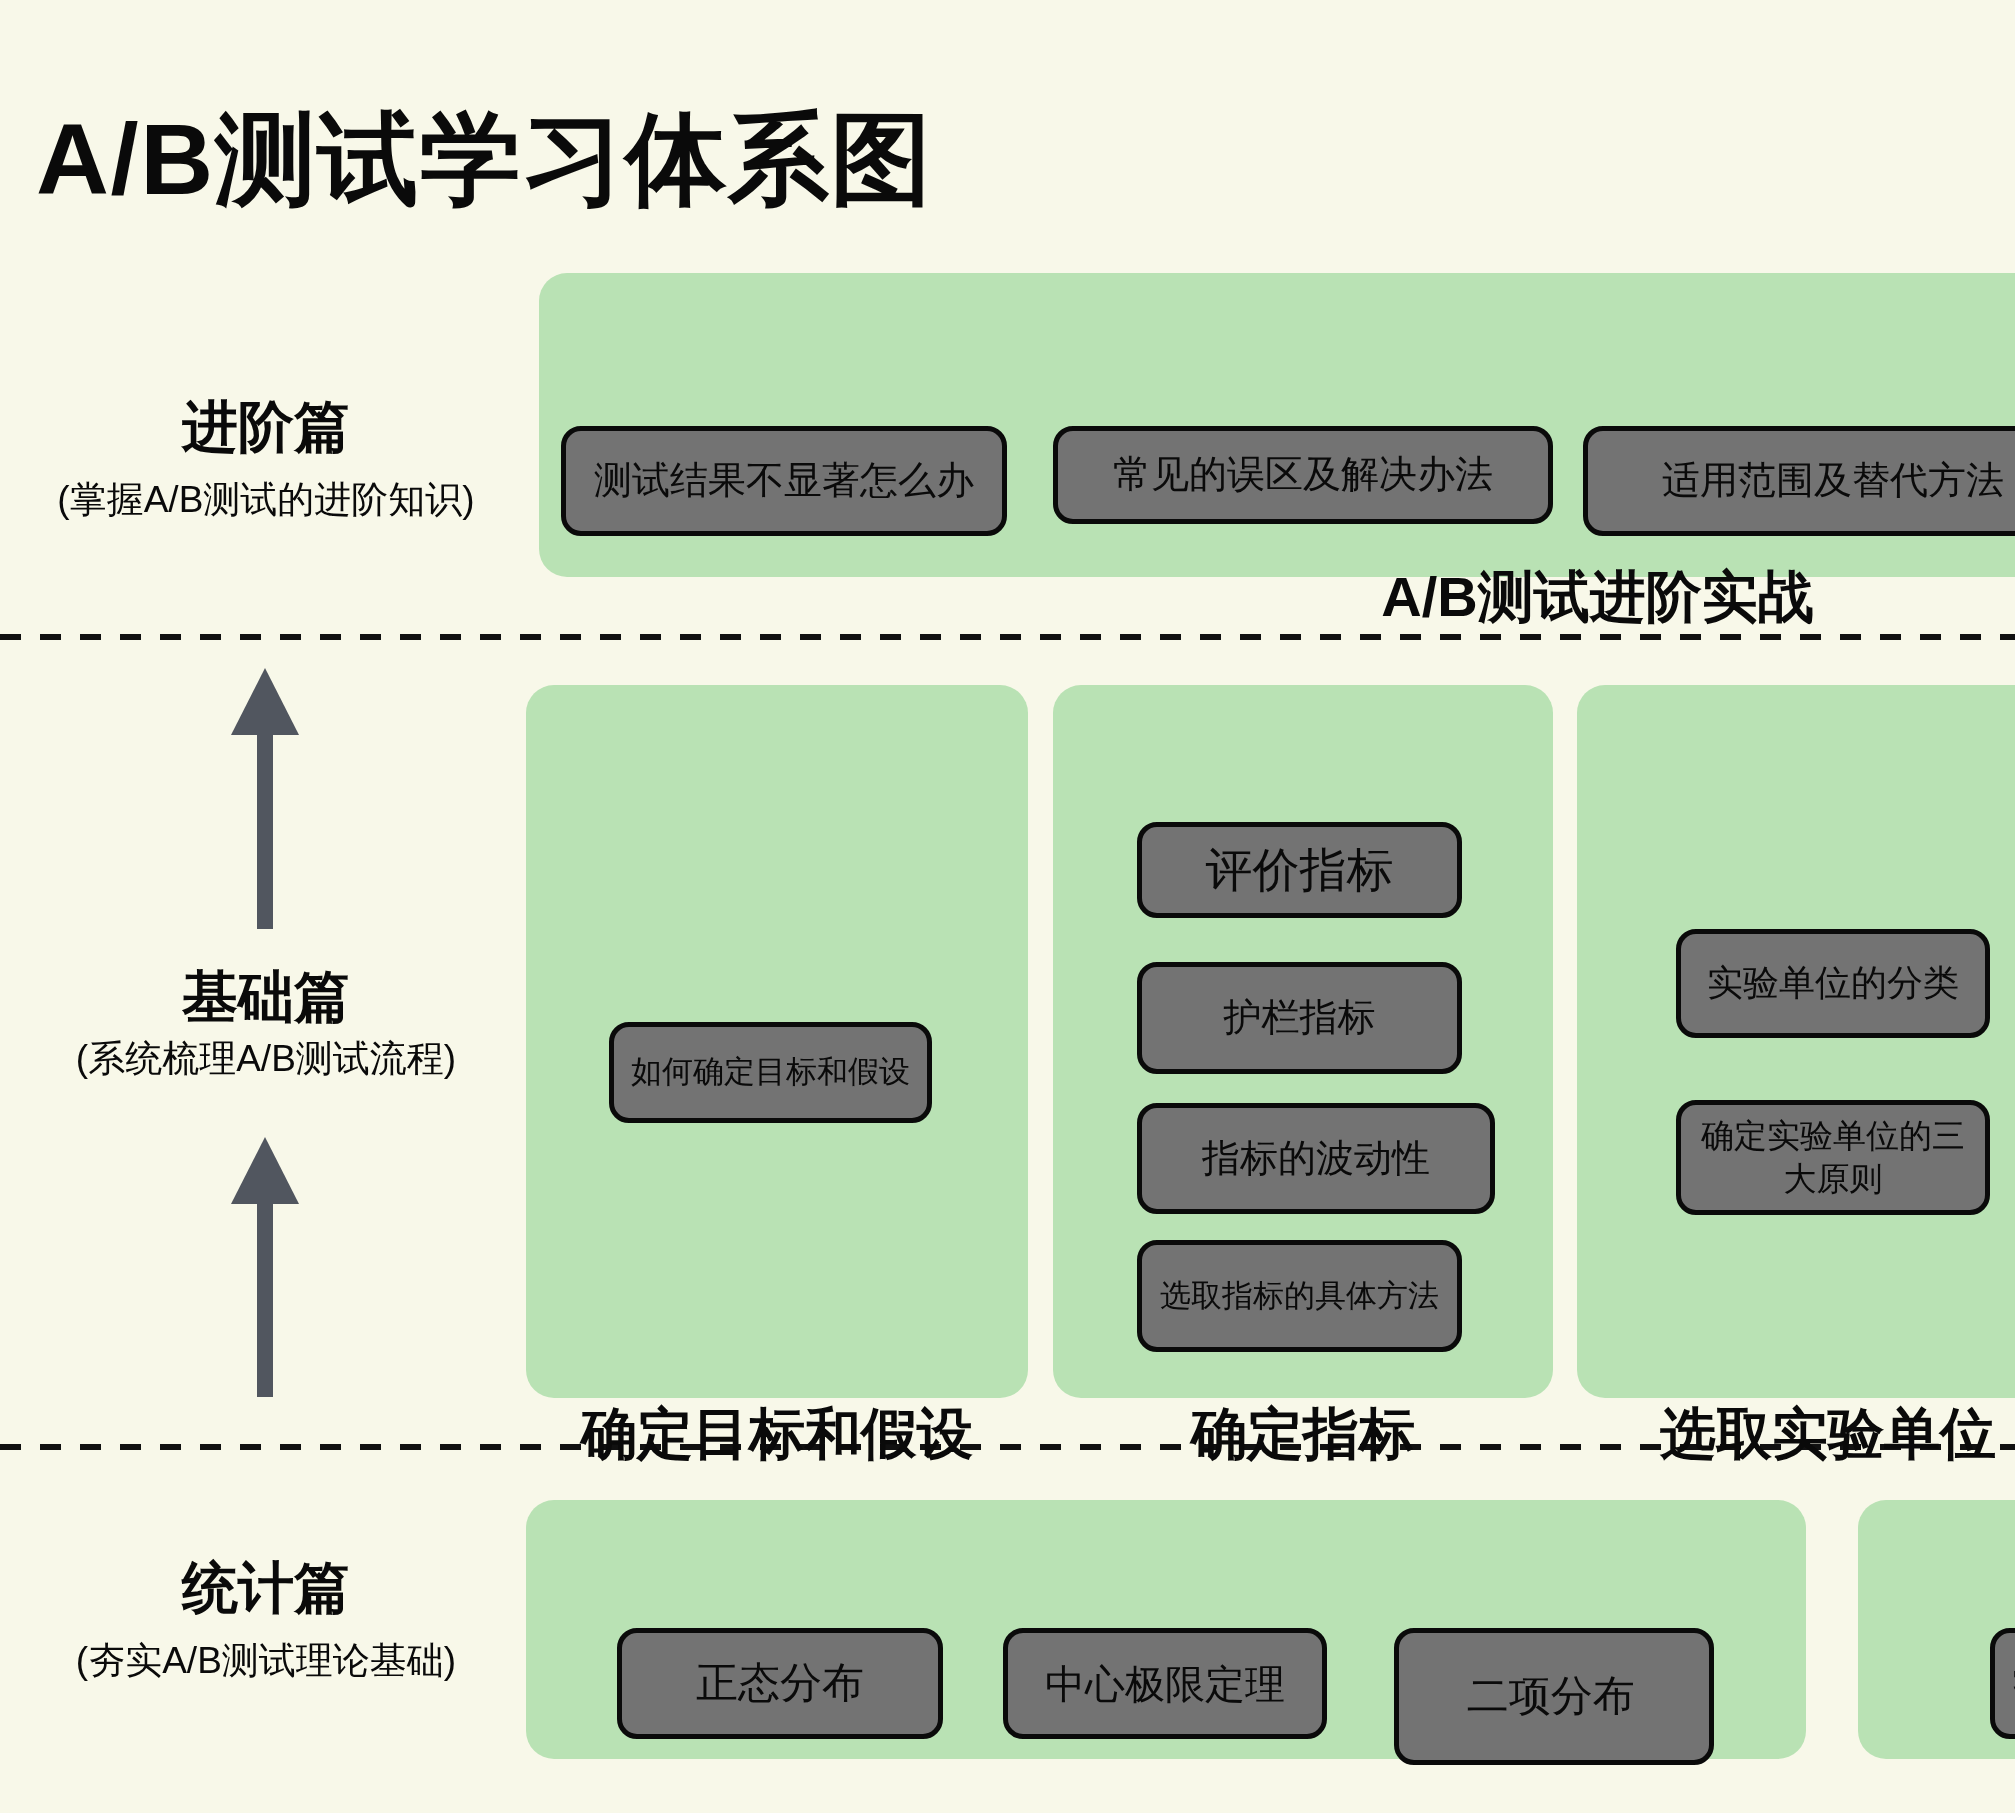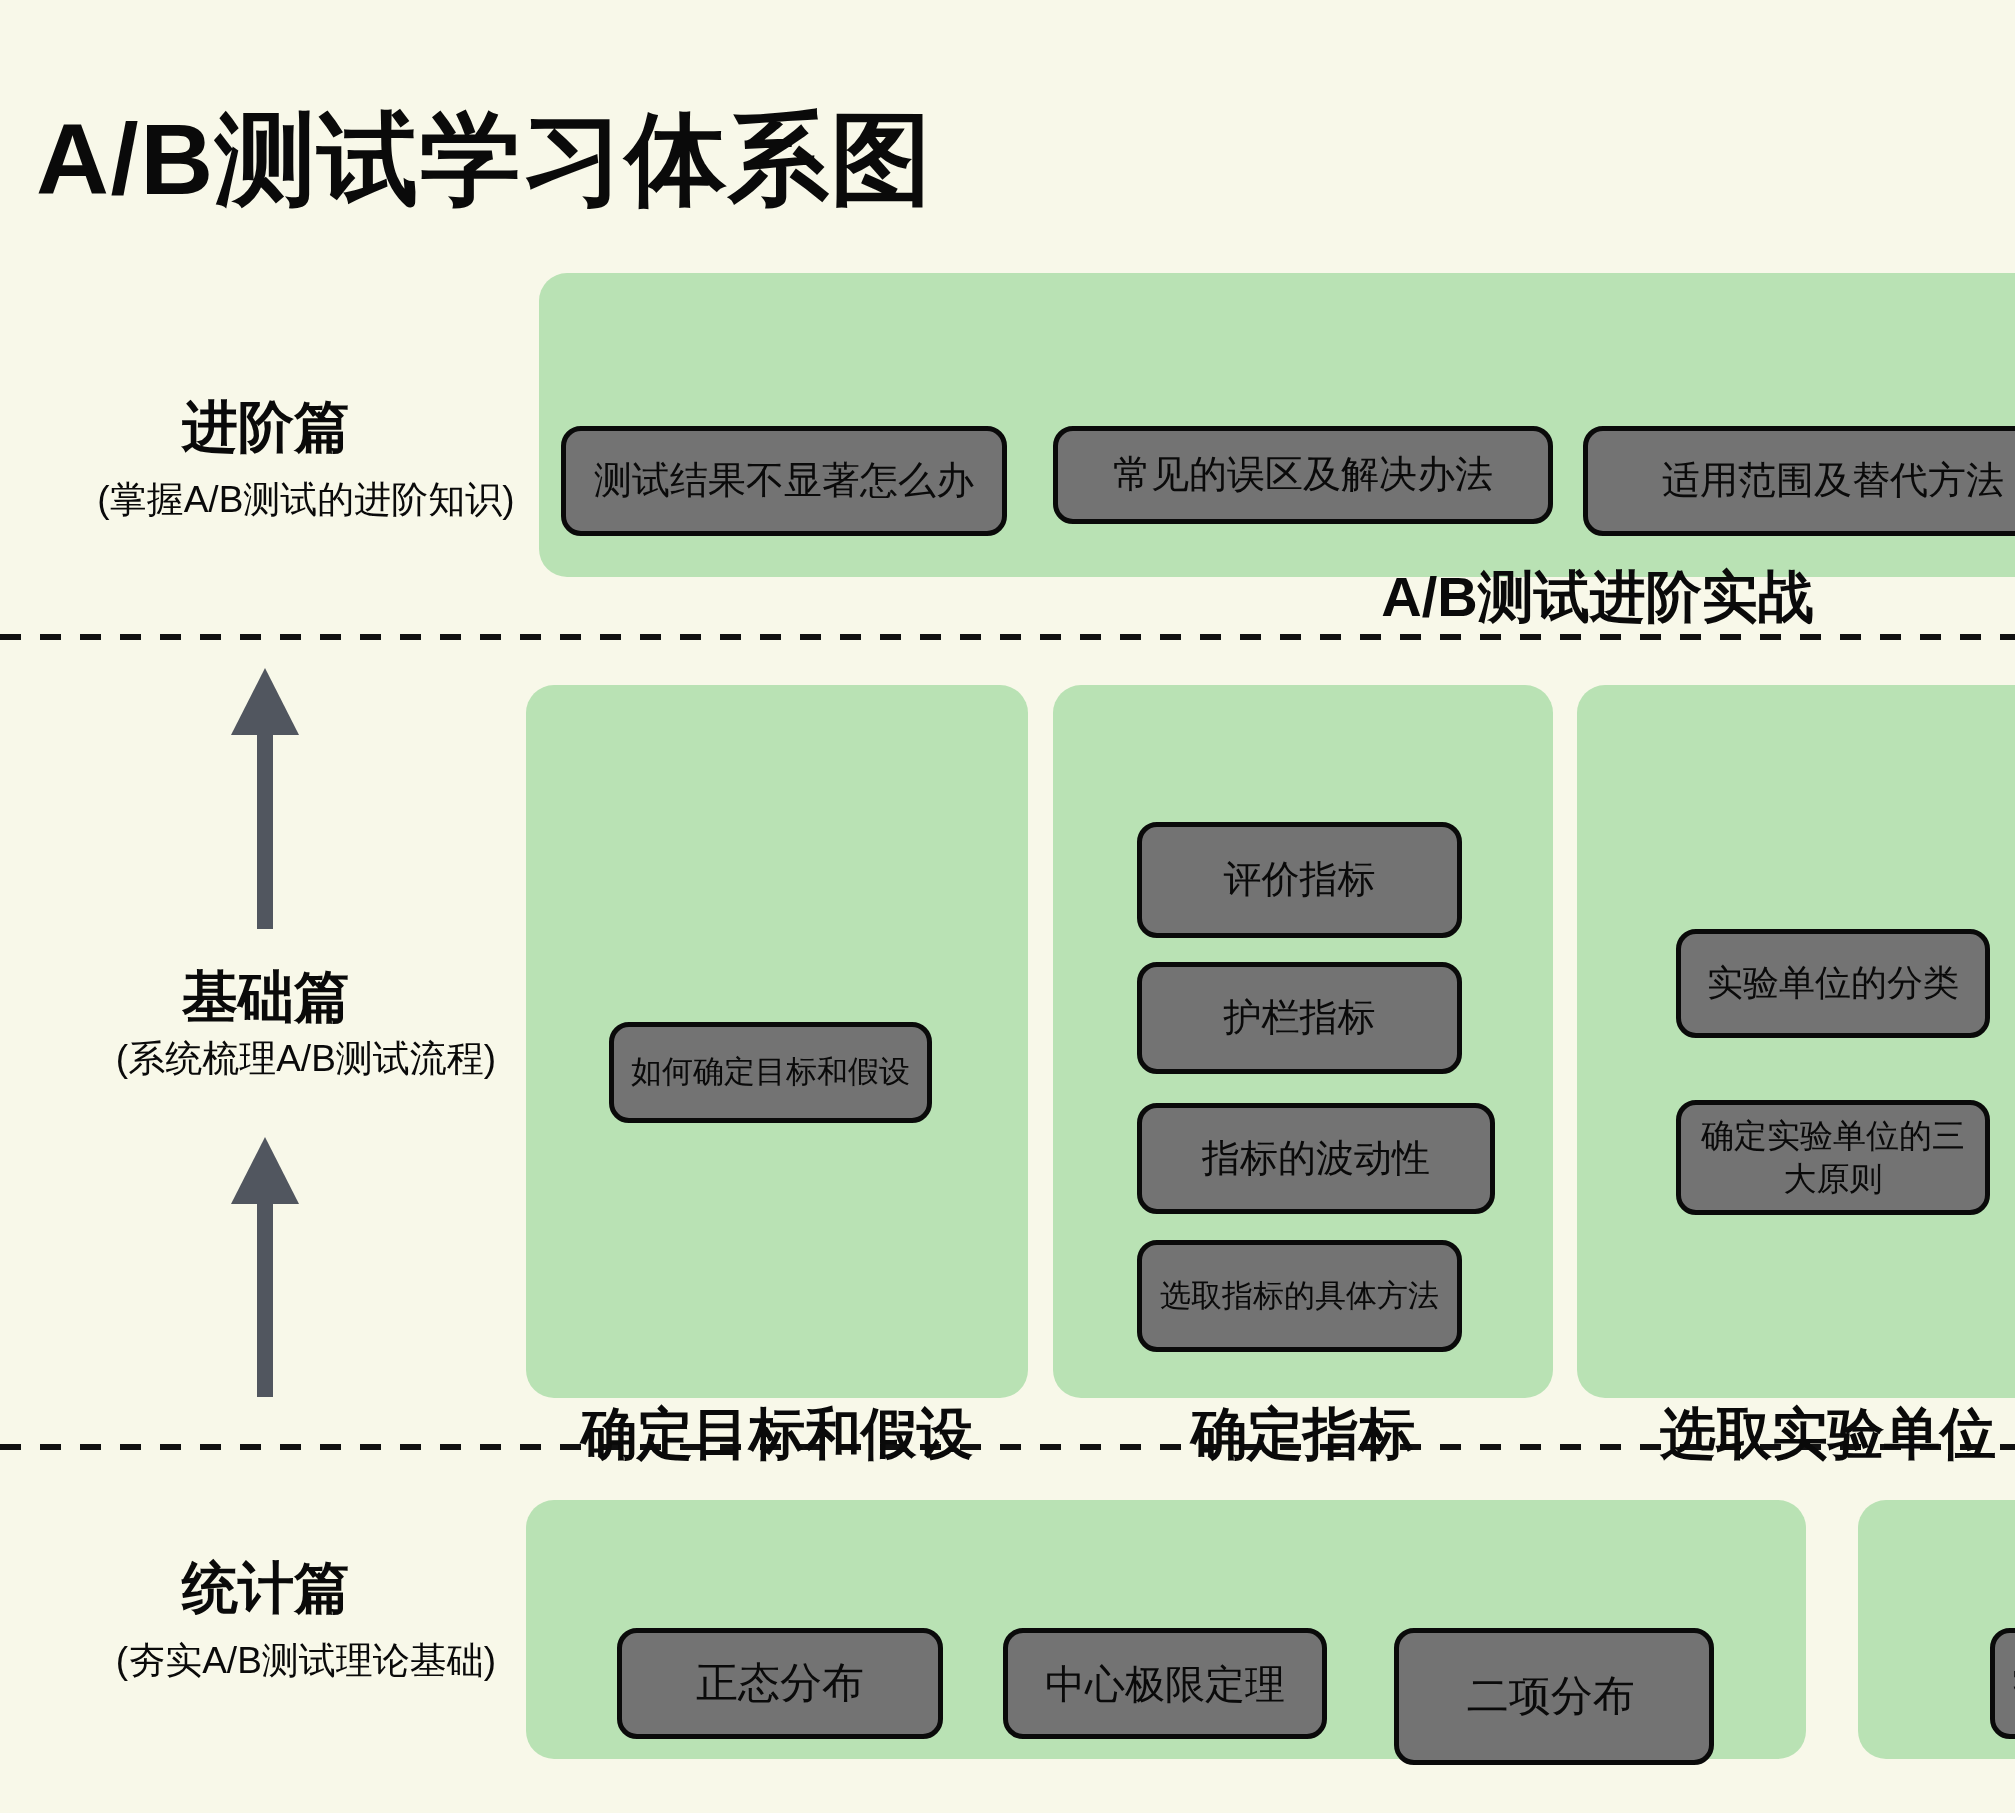--- a/index.html
+++ b/index.html
@@ -33,21 +33,20 @@
     white-space:nowrap;
   }
   .side-sublabel{
     position:absolute;
     left:0; width:532px;
     text-align:center;
     font-weight:500;
     font-size:37px;
     line-height:1;
     white-space:nowrap;
-    margin-left:40px;
   }
   .divider{
     position:absolute;
     left:0; width:3224px; height:5.6px;
     background:repeating-linear-gradient(to right,#111 0px,#111 21px,transparent 21px,transparent 40px);
   }
   .panel{
     position:absolute;
     background:#B9E2B4;
     border-radius:28px;
@@ -124,21 +123,21 @@
   <div class="chip" style="left:1583px;top:426px;width:500px;height:110px;font-size:38px;">适用范围及替代方法</div>
 
   <div class="panel" style="left:526px;top:685px;width:502px;height:713px;">
     <div class="panel-title" style="top:721px;position:absolute;">确定目标和假设</div>
   </div>
   <div class="chip" style="left:609px;top:1022px;width:323px;height:101px;font-size:31px;">如何确定目标和假设</div>
 
   <div class="panel" style="left:1053px;top:685px;width:500px;height:713px;">
     <div class="panel-title" style="top:721px;position:absolute;">确定指标</div>
   </div>
-  <div class="chip" style="left:1137px;top:822px;width:325px;height:116px;font-size:38px;">评价指标</div>
+  <div class="chip" style="left:1137px;top:822px;width:325px;height:96px;font-size:47px;">评价指标</div>
   <div class="chip" style="left:1137px;top:962px;width:325px;height:112px;font-size:38px;">护栏指标</div>
   <div class="chip" style="left:1137px;top:1103px;width:358px;height:111px;font-size:38px;">指标的波动性</div>
   <div class="chip" style="left:1137px;top:1240px;width:325px;height:112px;font-size:31px;">选取指标的具体方法</div>
 
   <div class="panel" style="left:1577px;top:685px;width:502px;height:713px;">
     <div class="panel-title" style="top:721px;position:absolute;">选取实验单位</div>
   </div>
   <div class="chip" style="left:1676px;top:929px;width:314px;height:109px;font-size:36px;">实验单位的分类</div>
   <div class="chip" style="left:1676px;top:1100px;width:314px;height:115px;font-size:33px;line-height:1.3;">确定实验单位的三大原则</div>
 

